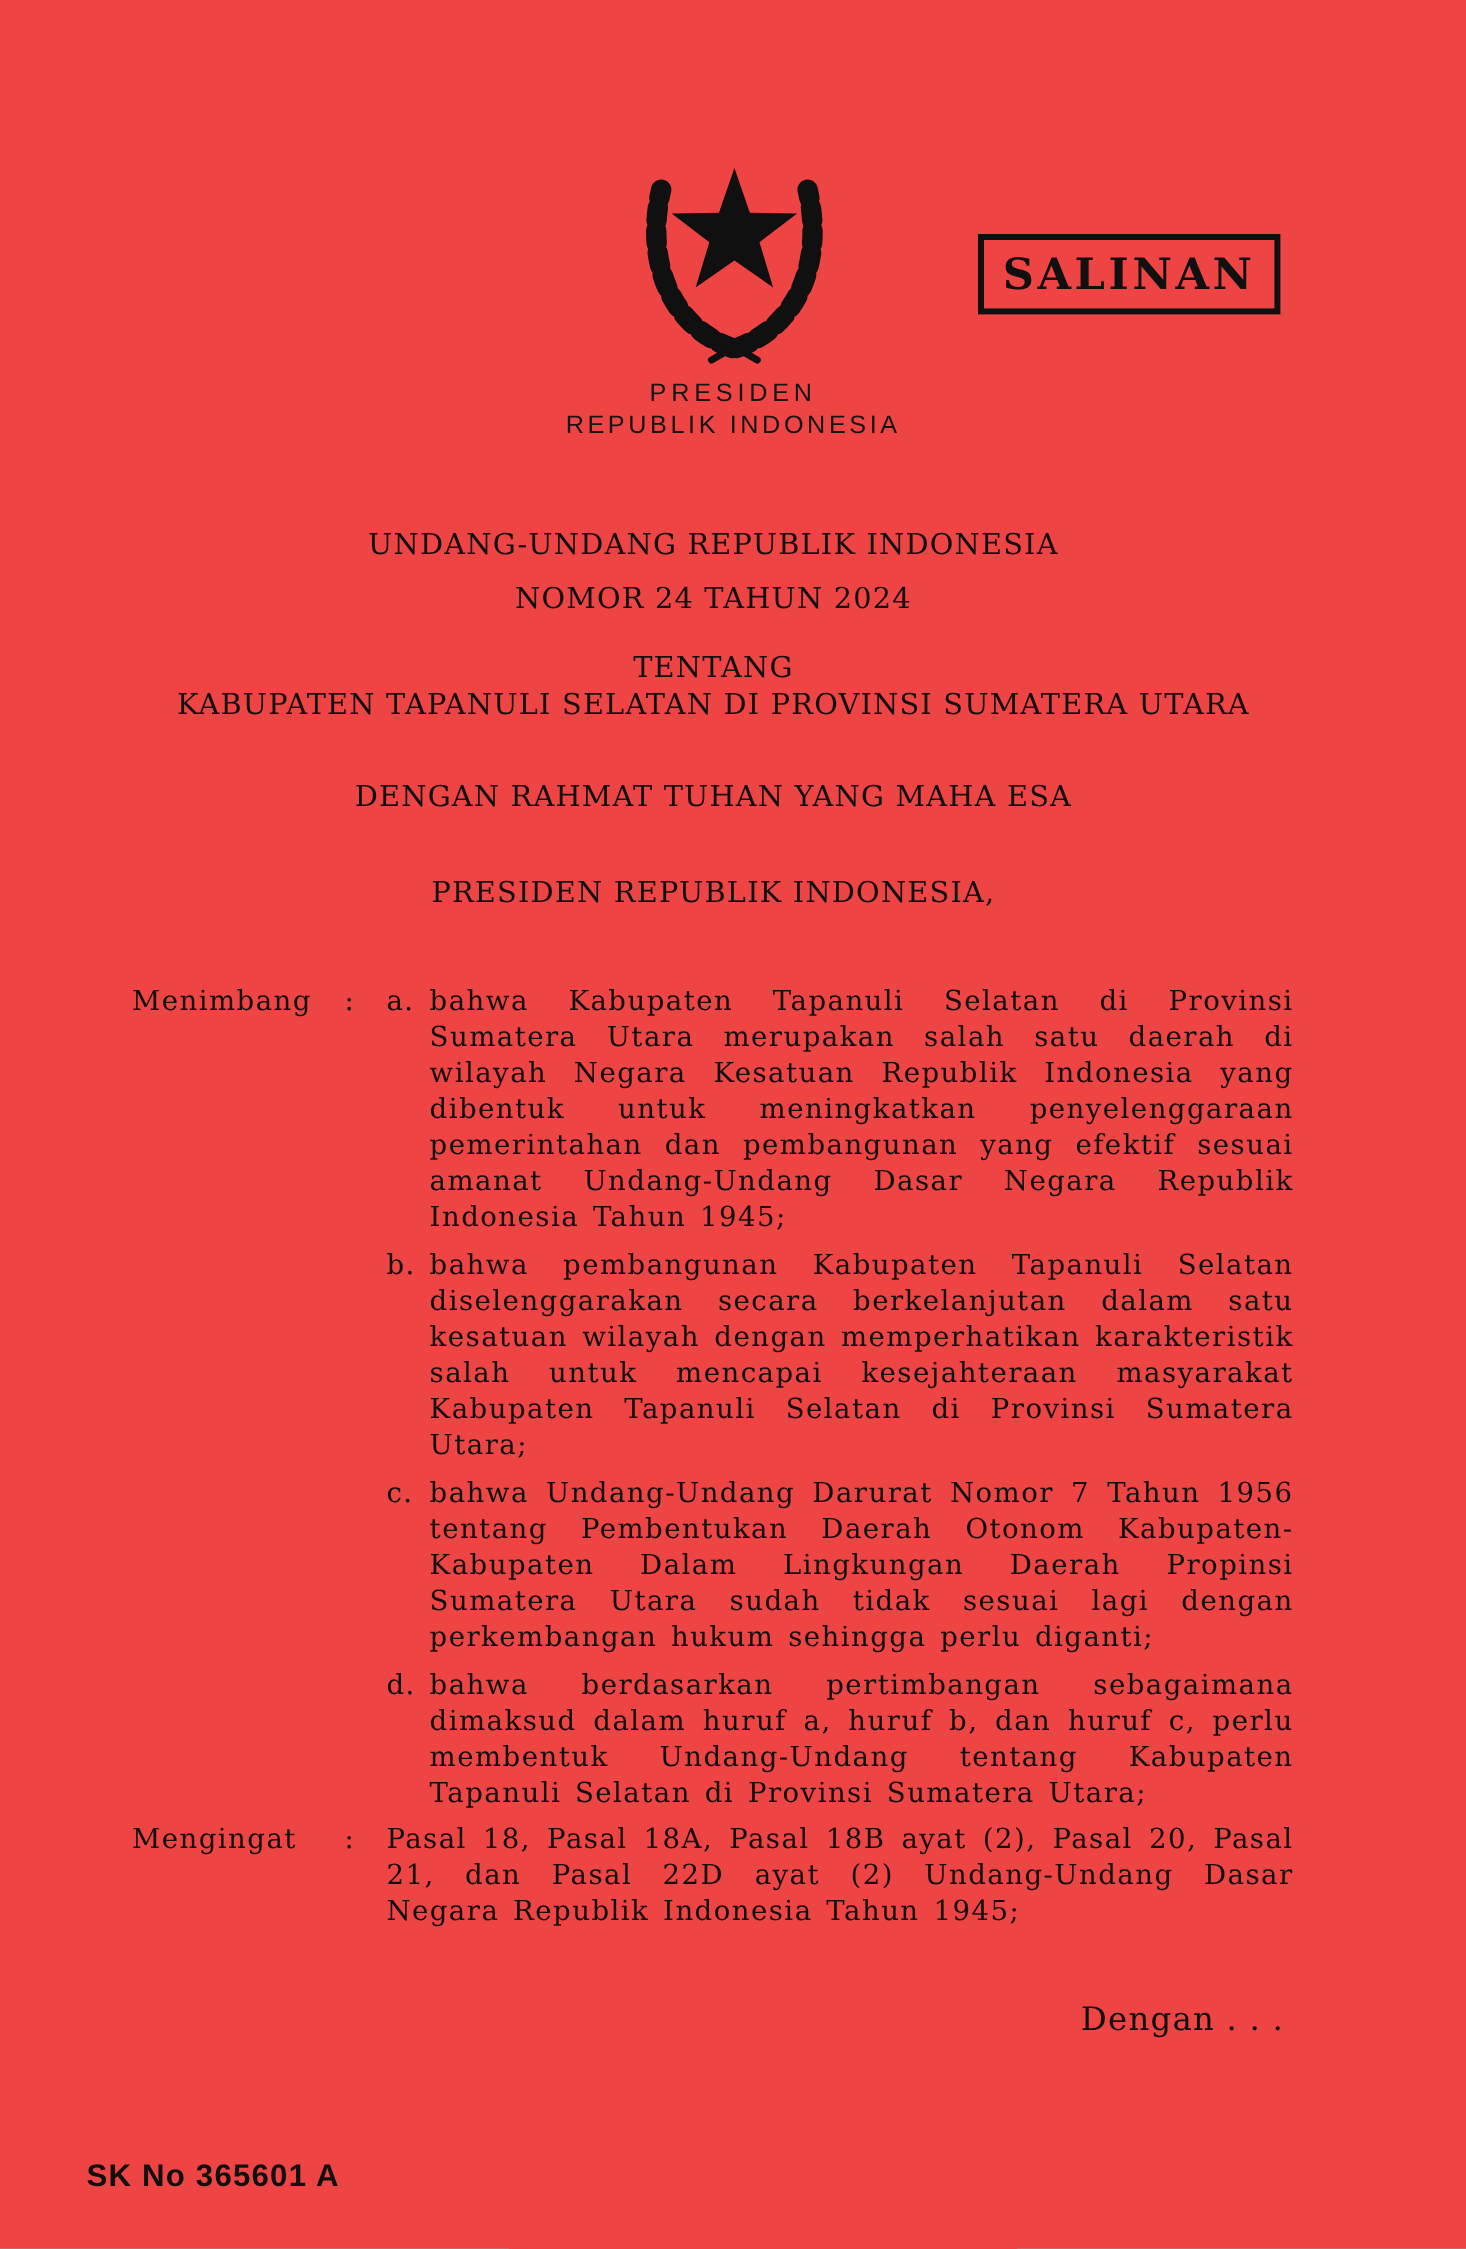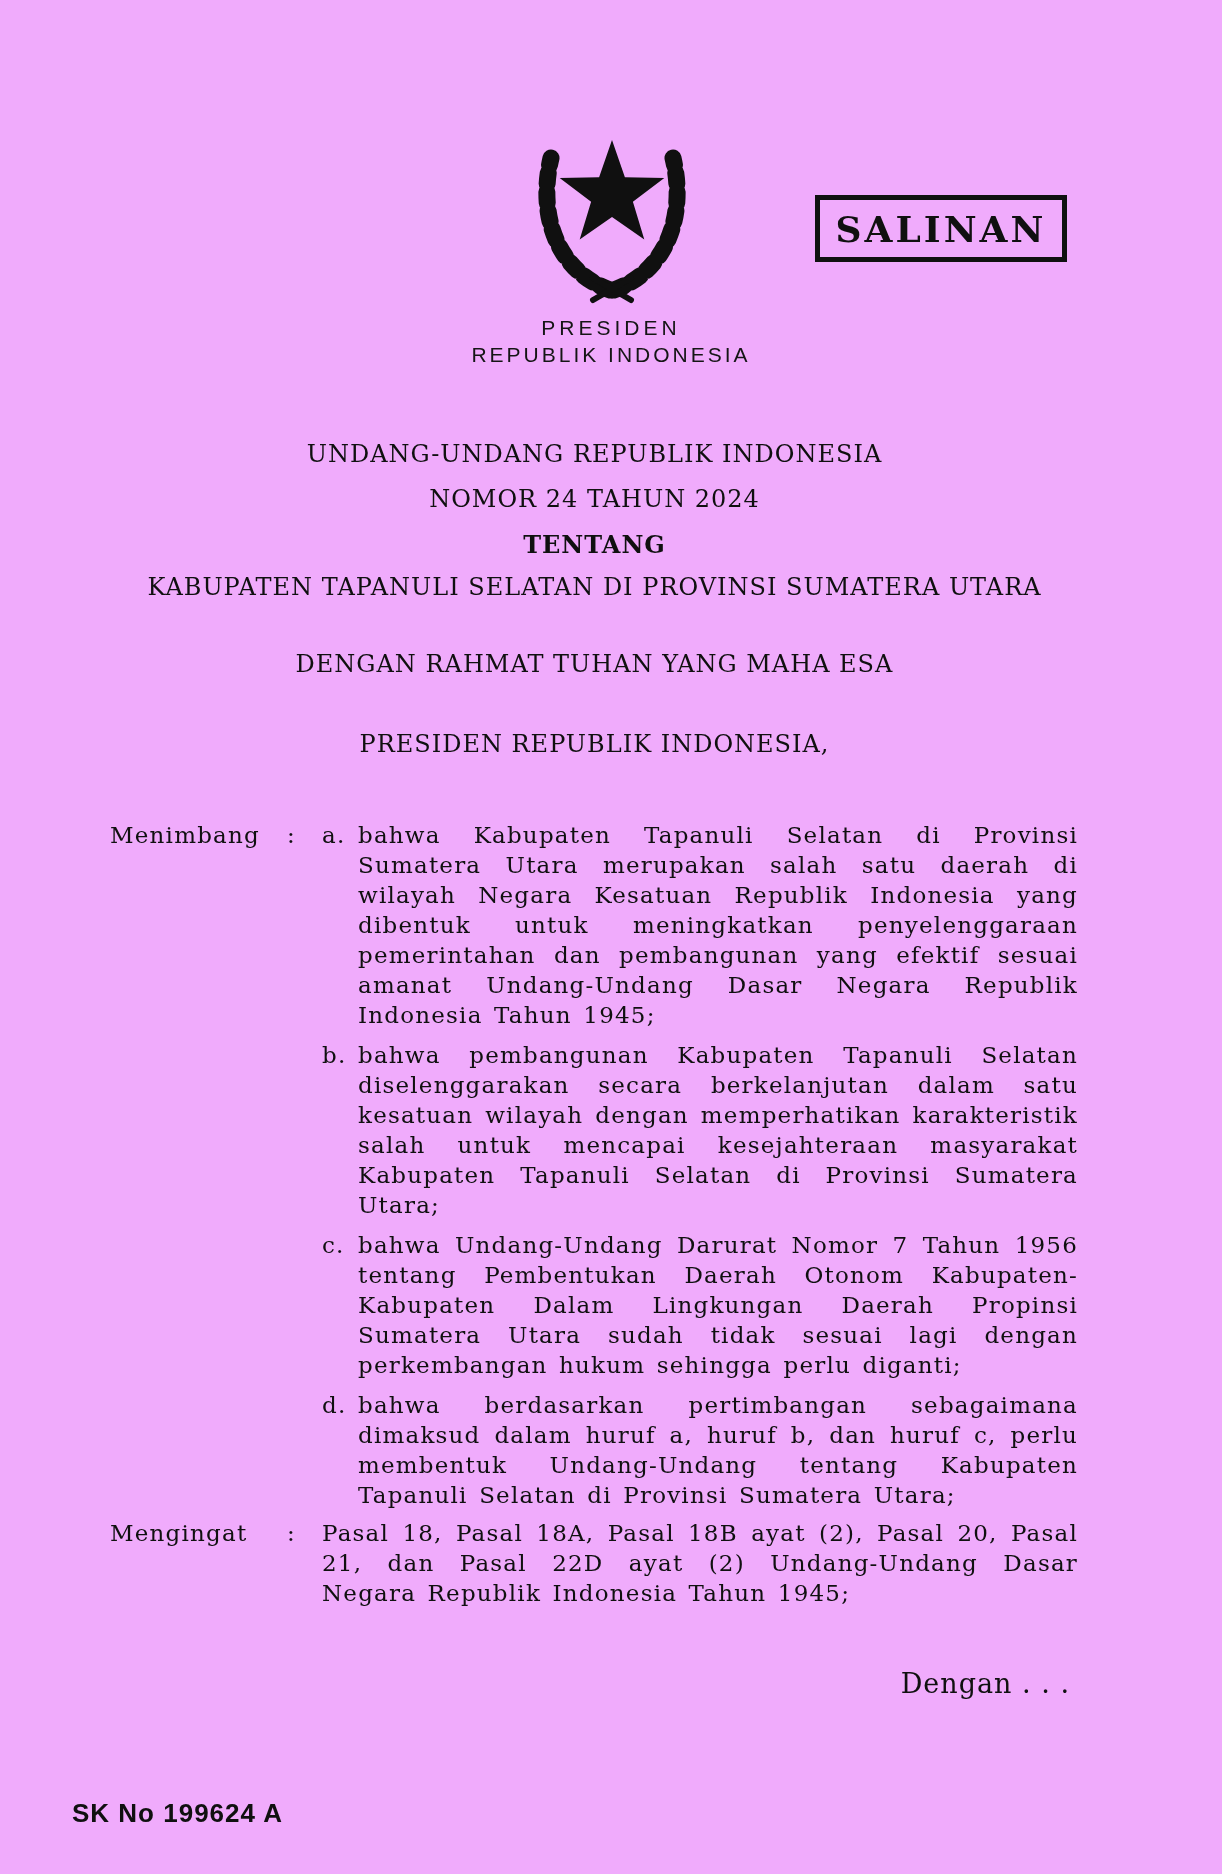--- a/index.html
+++ b/index.html
@@ -1,21 +1,21 @@
 <!DOCTYPE html>
 <html><head>
 <meta charset="utf-8">
 <style>
   html, body { margin: 0; padding: 0; background: #9a9a9a; }
   .page {
     position: relative;
     width: 1222px;
     height: 1874px;
     margin: 0 auto;
-    background: #f0abfc;
+    background: #ef4444;
     color: #101010;
     font-family: "DejaVu Serif", serif;
     overflow: hidden;
   }
 
   
   .stamp {
     position: absolute;
     left: 815px; top: 195px;
     width: 242px; height: 57px;
@@ -50,21 +50,21 @@
   .cline {
     position: absolute;
     left: 0; width: 1189px;
     text-align: center;
     font-size: 24px;
     letter-spacing: 1px;
     white-space: nowrap;
   }
   .t1 { top: 440px; }
   .t2 { top: 485px; }
-  .t3 { top: 530px; font-weight: bold; }
+  .t3 { top: 542px; }
   .t4 { top: 573px; }
   .invocation { top: 650px; }
   .issuer { top: 730px; }
 
   
   .consider-grid {
     position: absolute;
     left: 110px; top: 820px;
     width: 968px;
     display: grid;
@@ -156,15 +156,15 @@
   </div>
 
   <div class="remember-grid">
     <div class="label-cell">Mengingat</div>
     <div class="colon-cell">:</div>
     <div class="body-text">Pasal 18, Pasal 18A, Pasal 18B ayat (2), Pasal 20, Pasal 21, dan Pasal 22D ayat (2) Undang-Undang Dasar Negara Republik Indonesia Tahun 1945;</div>
   </div>
 
   <div class="catchword">Dengan . . .</div>
 
-  <div class="footer-code">SK No 199624 A</div>
+  <div class="footer-code">SK No 365601 A</div>
 
 </div>
 
 </body></html>

